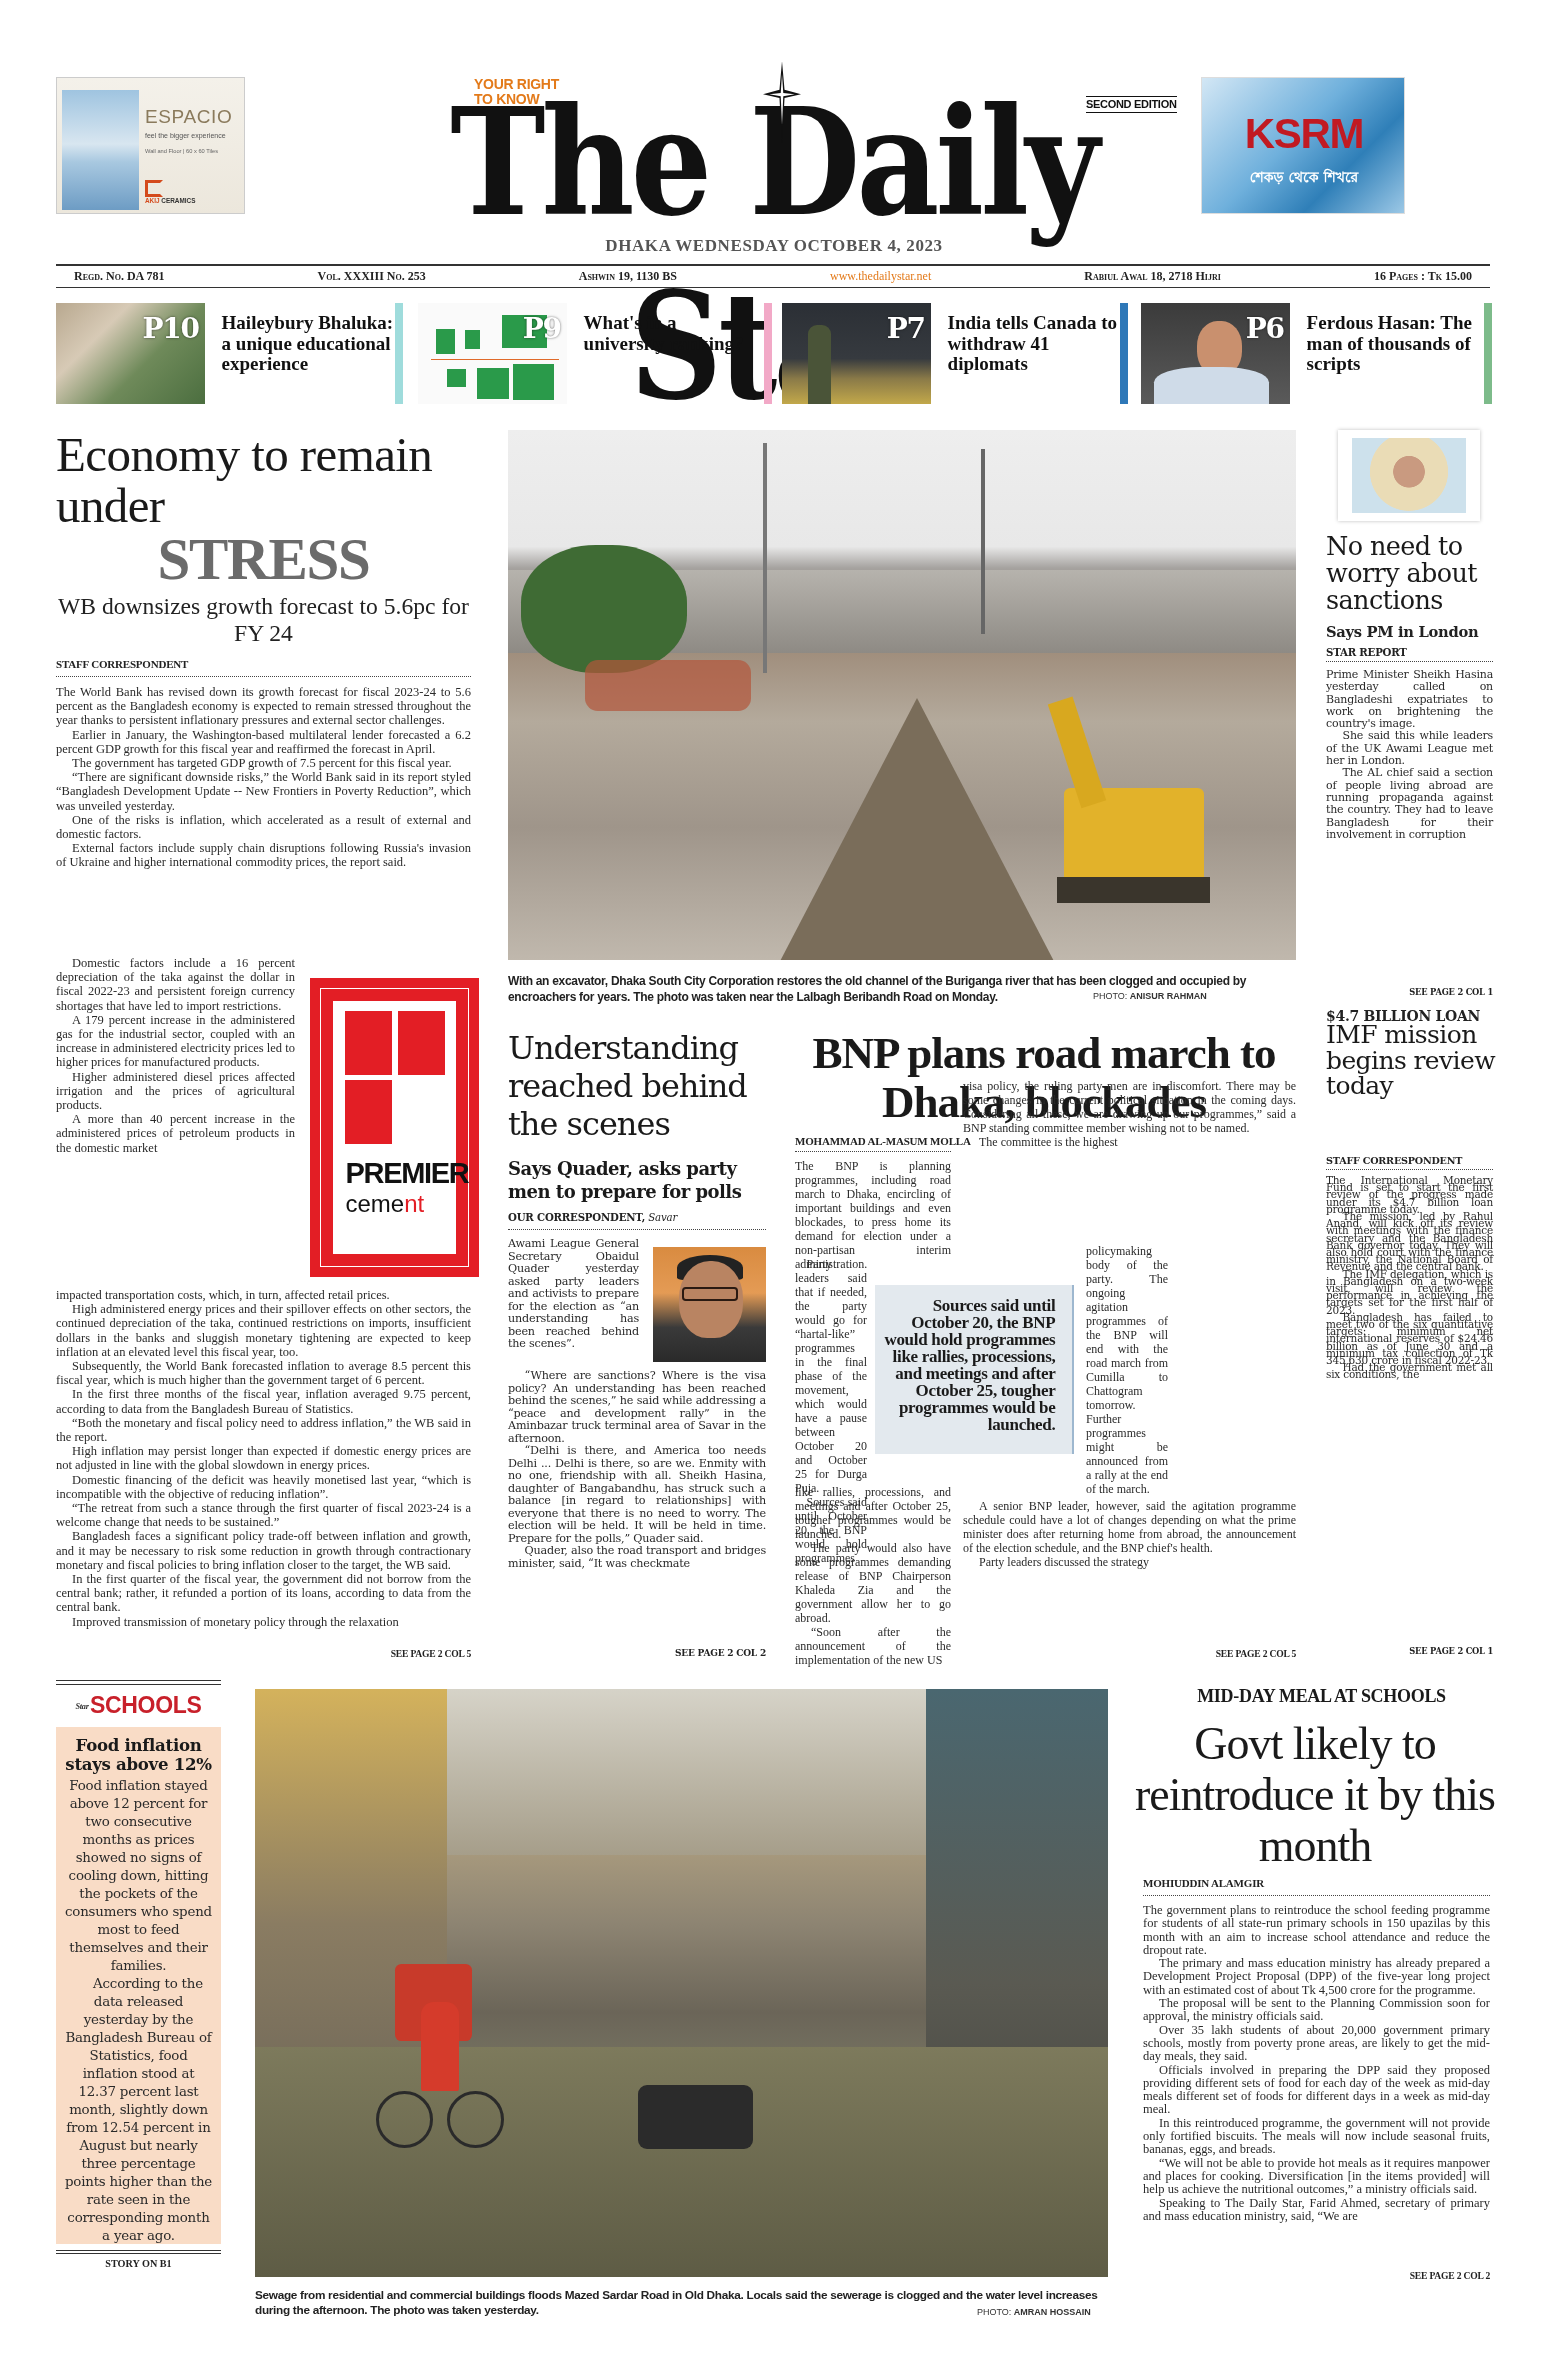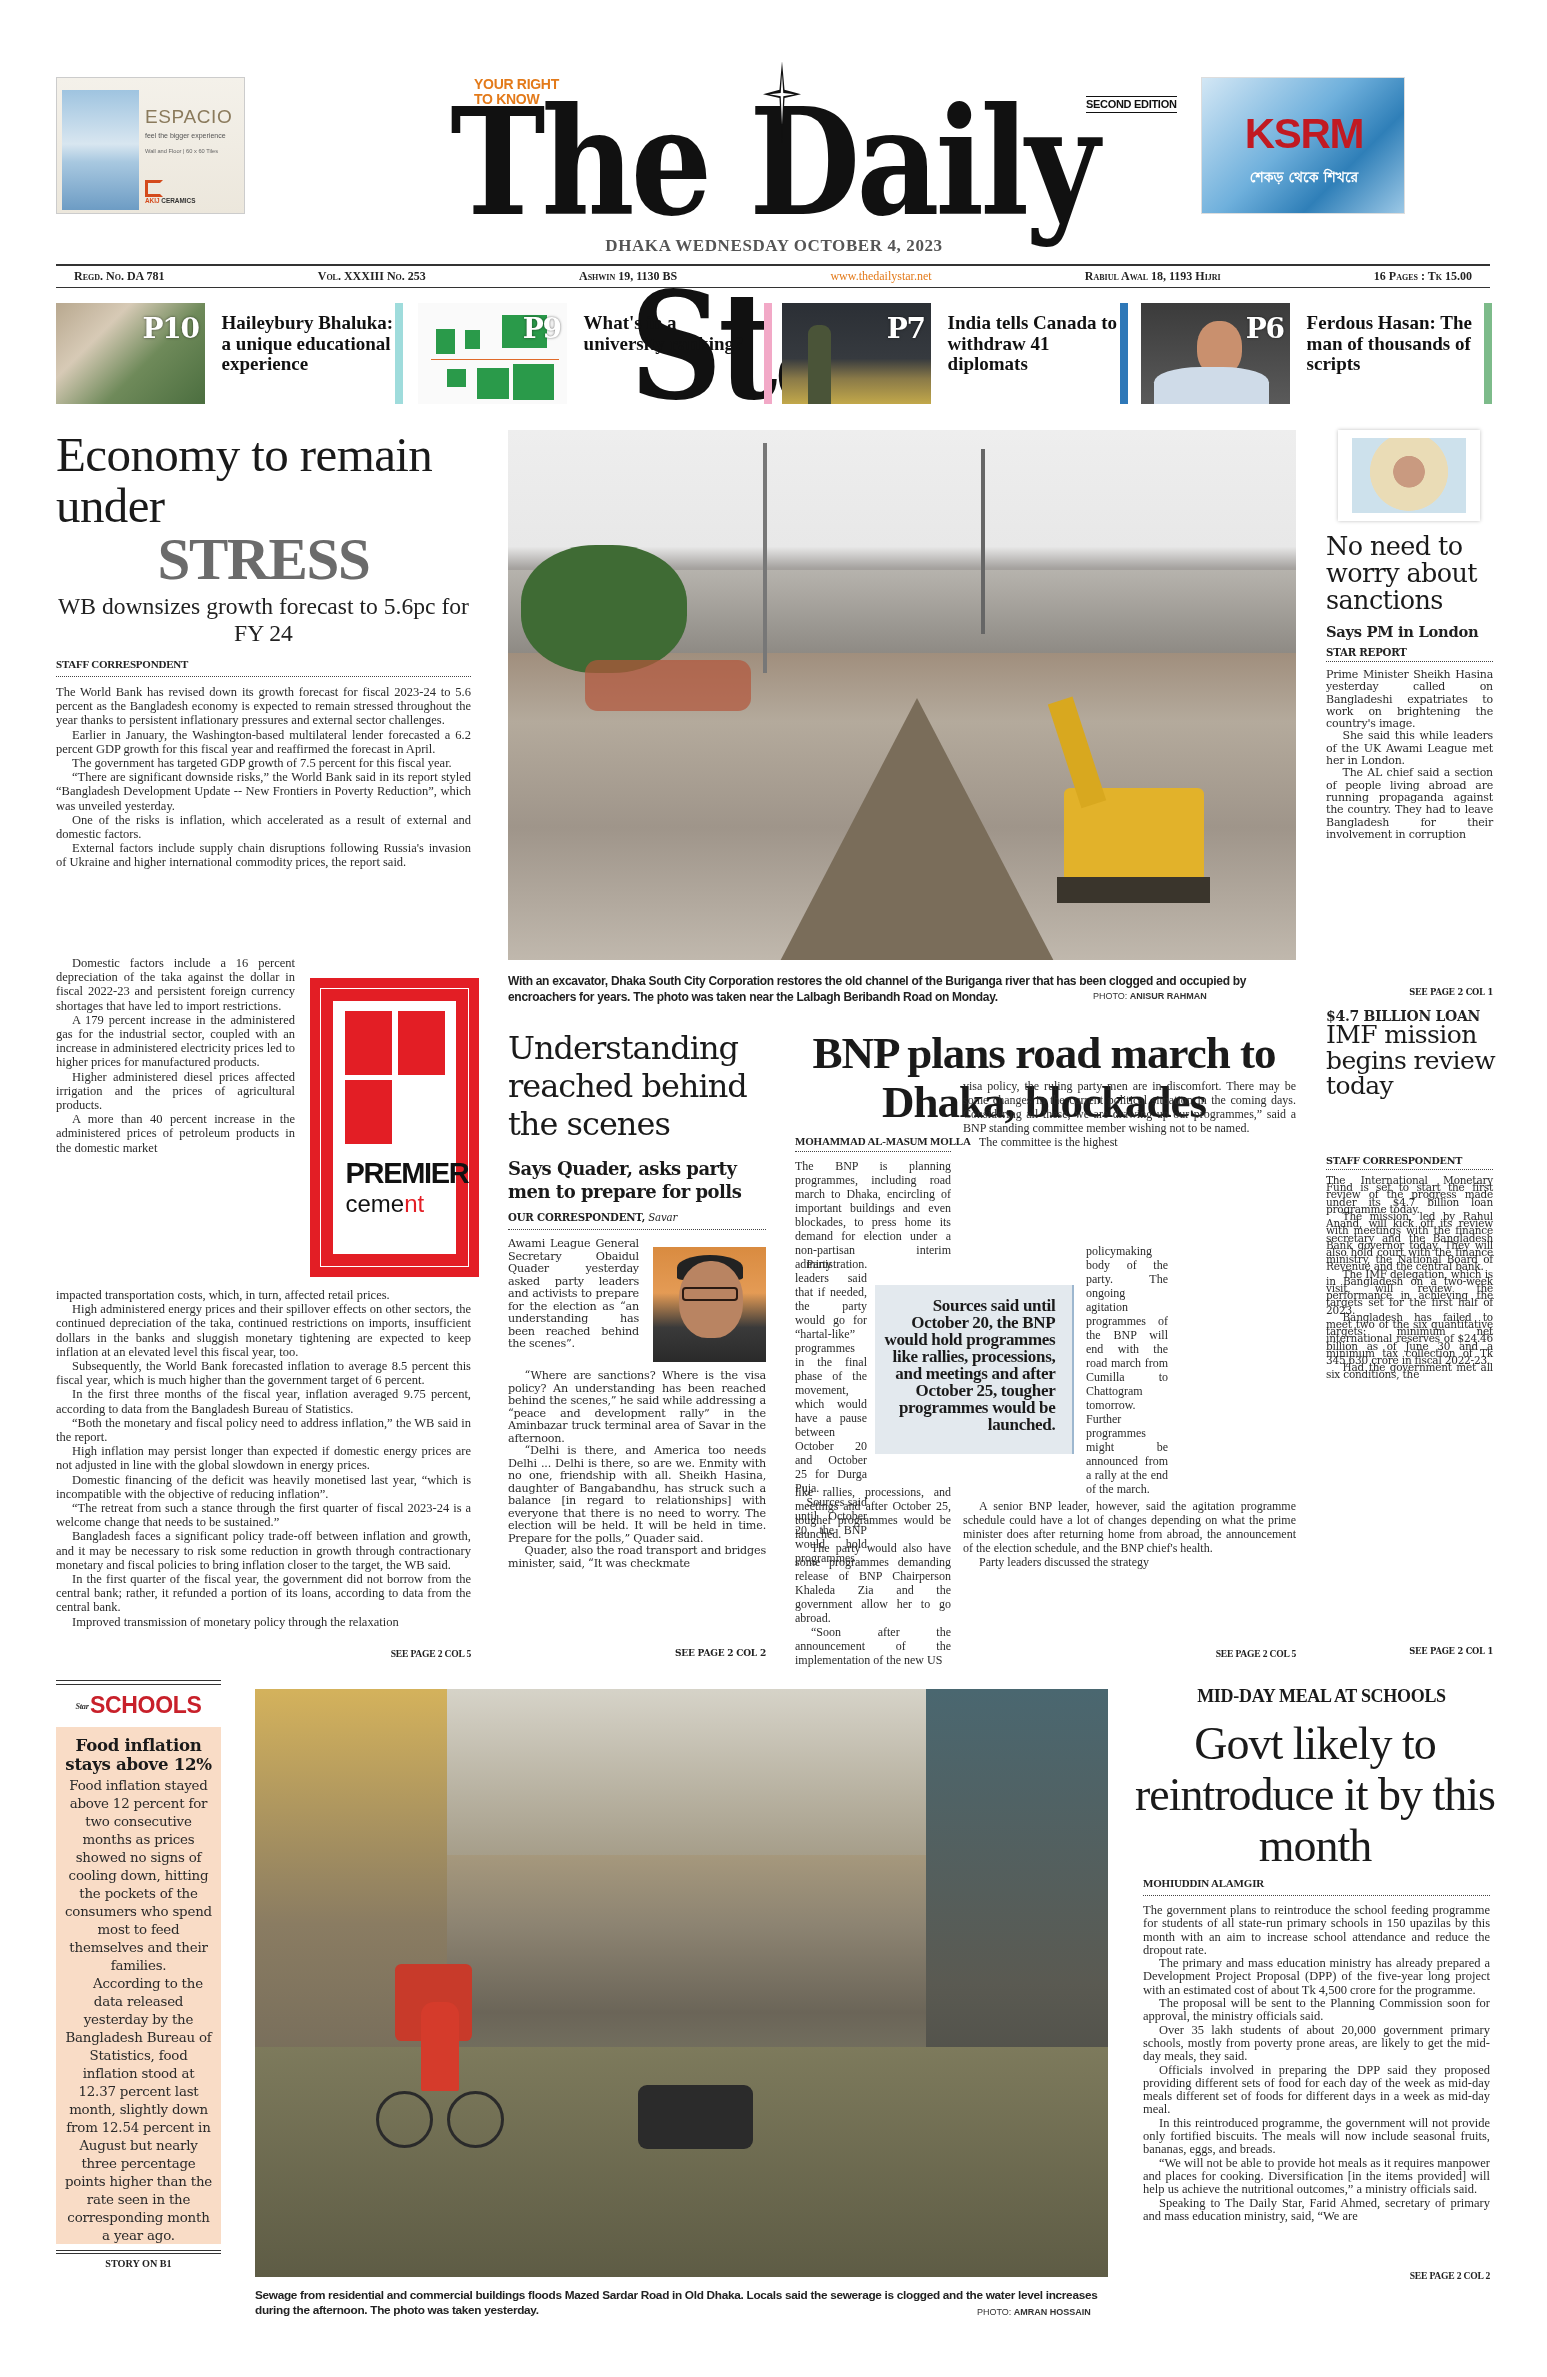--- a/index.html
+++ b/index.html
@@ -136,21 +136,21 @@
   <div class="bn">শেকড় থেকে শিখরে</div>
 </div>
 
 <div class="dateline">DHAKA WEDNESDAY OCTOBER 4, 2023</div>
 
 <div class="infobar">
   <span>Regd. No. DA 781</span>
   <span>Vol. XXXIII No. 253</span>
   <span>Ashwin 19, 1130 BS</span>
   <span class="web">www.thedailystar.net</span>
-  <span>Rabiul Awal 18, 1193 Hijri</span>
+  <span>Rabiul Awal 18, 2718 Hijri</span>
   <span>16 Pages : Tk 15.00</span>
 </div>
 
 <div class="teaser" style="left:56px;">
   <div class="thumb" style="background:linear-gradient(135deg,#b8a88f 0%,#d7cab6 30%,#6f8a5a 60%,#4b6e3f 100%);">
     <div class="pg">P10</div>
   </div>
   <div class="ttl">Haileybury Bhaluka: a unique educational experience</div>
 </div>
 <div class="teaser-bar" style="left:395px;background:#9fdcdc;"></div>

